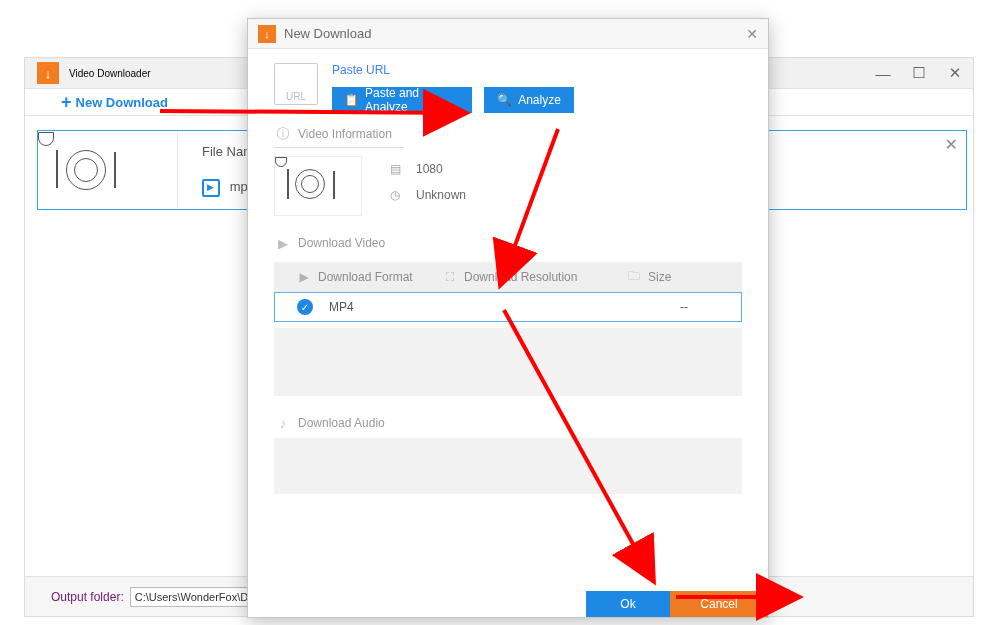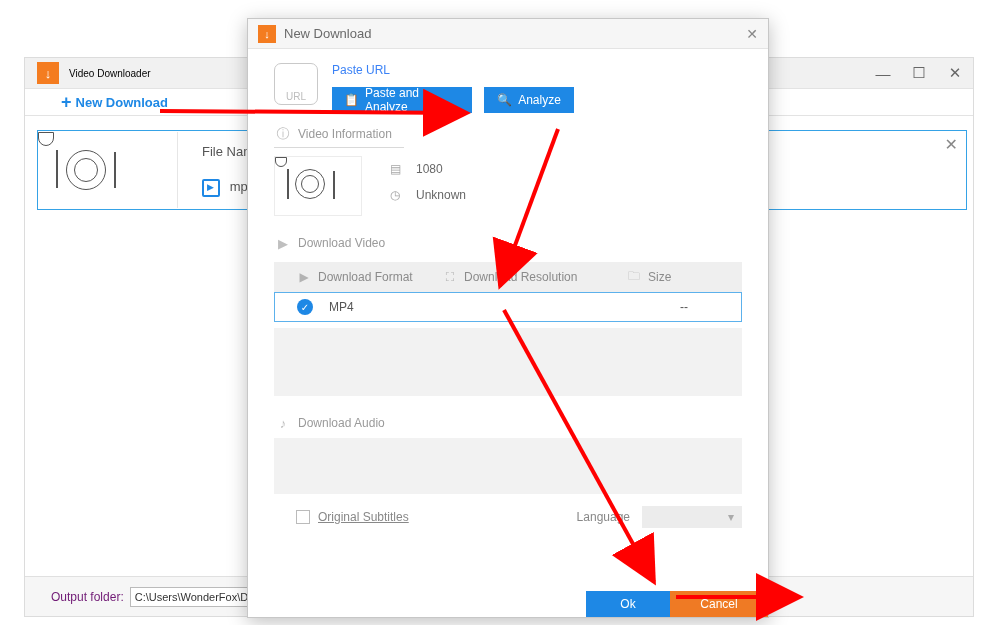--- a/index.html
+++ b/index.html
@@ -94,21 +94,21 @@
     height:30px; background:#f6f6f6; border-bottom:1px solid #e4e4e4;
     display:flex; align-items:center;
   }
   .modal-title .logo-badge { margin-left:10px; width:18px; height:18px; font-size:11px;}
   .modal-title .txt { margin-left:8px; font-size:13px; color:#6a6a6a; }
   .modal-title .x { margin-left:auto; margin-right:10px; color:#888; font-size:14px; }
 
   .modal-body { padding: 14px 26px 0 26px; }
   .url-row { display:flex; }
   .url-icon {
-    width:44px; height:42px; border:1.5px solid #c9c9c9; border-radius:7px;
+    width:44px; height:42px; border:1.5px solid #c9c9c9; border-radius:2px;
     display:flex; align-items:flex-end; justify-content:center;
     color:#bdbdbd; font-size:10px; padding-bottom:2px;
   }
   .url-col { margin-left:14px; flex:1; }
   .url-label { font-size:12px; color:#3b82f6; margin-bottom:4px; }
   .url-input {
     width:100%; height:22px; border:1px solid #b9b9b9;
     background:#1e88e5; color:#fff;
     font-size:10px; padding:0 4px; white-space:nowrap; overflow:hidden;
   }
@@ -327,26 +327,20 @@
       <div class="c3">--</div>
     </div>
     <div class="greybox"></div>
 
     <div class="section-hdr" style="margin-top:18px">
       <span class="sic">♪</span>
       <span>Download Audio</span>
     </div>
     <div class="greybox" style="height:56px"></div>
 
-    <div class="sub-row">
-      <span class="chk"></span>
-      <span class="underline">Original Subtitles</span>
-      <span class="lang">Language</span>
-      <span class="lang-box">▾</span>
-    </div>
   </div>
 
   <div class="modal-footer">
     <div class="mf-ok">Ok</div>
     <div class="mf-cancel">Cancel</div>
   </div>
 </div>
 
 <svg class="overlay">
   <defs>

